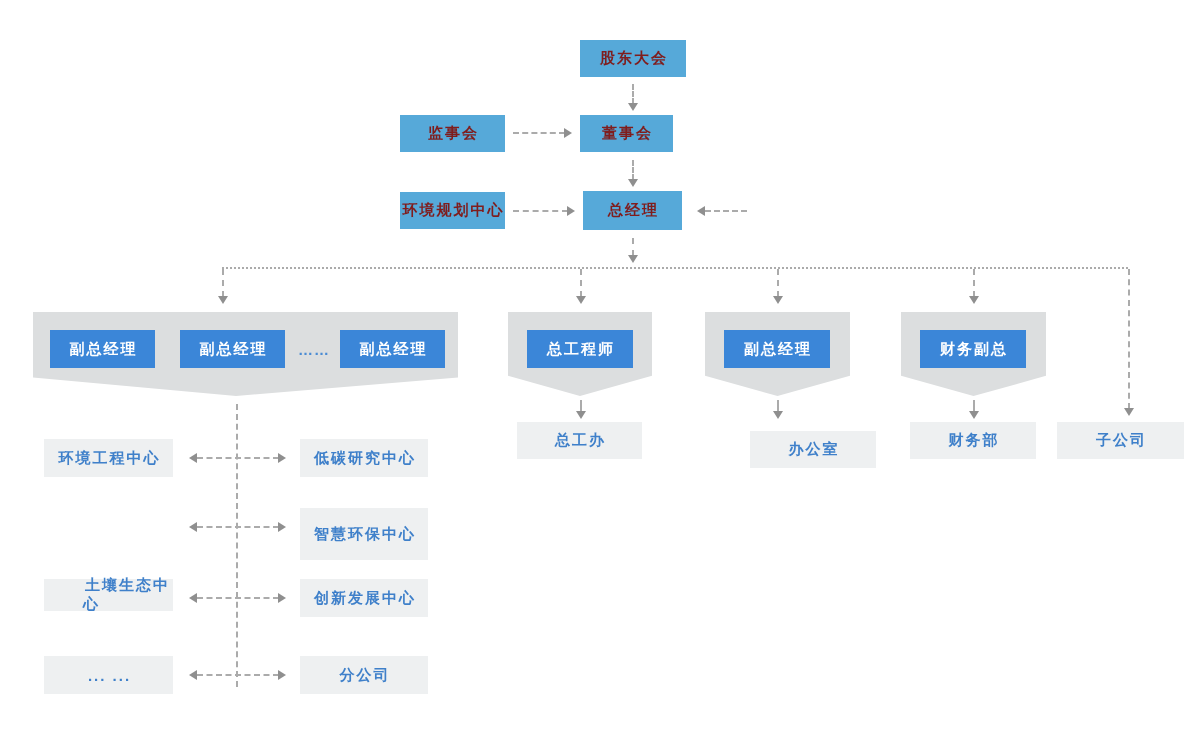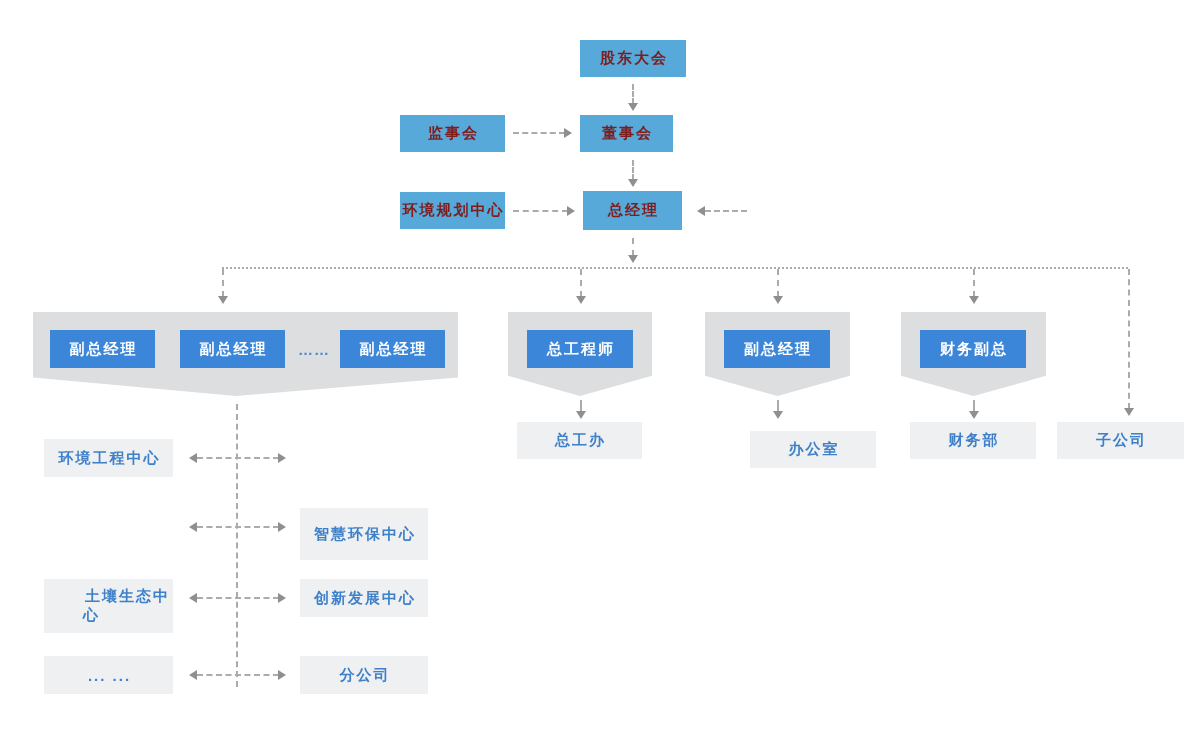--- a/index.html
+++ b/index.html
@@ -60,22 +60,23 @@
   <div class="node blue-strong" style="left:527px;top:330px;width:106px;height:38px;">总工程师</div>
   <div class="node blue-strong" style="left:724px;top:330px;width:106px;height:38px;">副总经理</div>
   <div class="node blue-strong" style="left:920px;top:330px;width:106px;height:38px;">财务副总</div>
 
   <div class="node gray-box" style="left:517px;top:422px;width:125px;height:37px;">总工办</div>
   <div class="node gray-box" style="left:750px;top:422px;width:126px;height:37px;margin-top:9px;">办公室</div>
   <div class="node gray-box" style="left:910px;top:422px;width:126px;height:37px;text-align:right;">财务部</div>
   <div class="node gray-box" style="left:1057px;top:422px;width:127px;height:37px;">子公司</div>
 
   <div class="node gray-box" style="left:44px;top:439px;width:129px;height:38px;">环境工程中心</div>
+  <div class="node gray-box" style="left:300px;top:439px;width:128px;height:38px;">低碳研究中心</div>
   <div class="node gray-box" style="left:300px;top:508px;width:128px;height:52px;">智慧环保中心</div>
-  <div class="node gray-box" style="left:44px;top:579px;width:129px;height:54px;padding-left:39px;">土壤生态中心</div>
+  <div class="node gray-box" style="left:44px;top:579px;width:129px;height:32px;padding-left:39px;">土壤生态中心</div>
   <div class="node gray-box" style="left:300px;top:579px;width:128px;height:38px;">创新发展中心</div>
   <div class="node gray-box" style="left:44px;top:656px;width:129px;height:38px;">... ...</div>
   <div class="node gray-box" style="left:300px;top:656px;width:128px;height:38px;">分公司</div>
 
   <div class="vline" style="left:632px;top:84px;height:20px;"></div>
   <div class="ar ar-down" style="left:628px;top:103px;"></div>
 
   <div class="hline" style="left:513px;top:132px;width:52px;"></div>
   <div class="ar ar-right" style="left:564px;top:128px;"></div>
 

